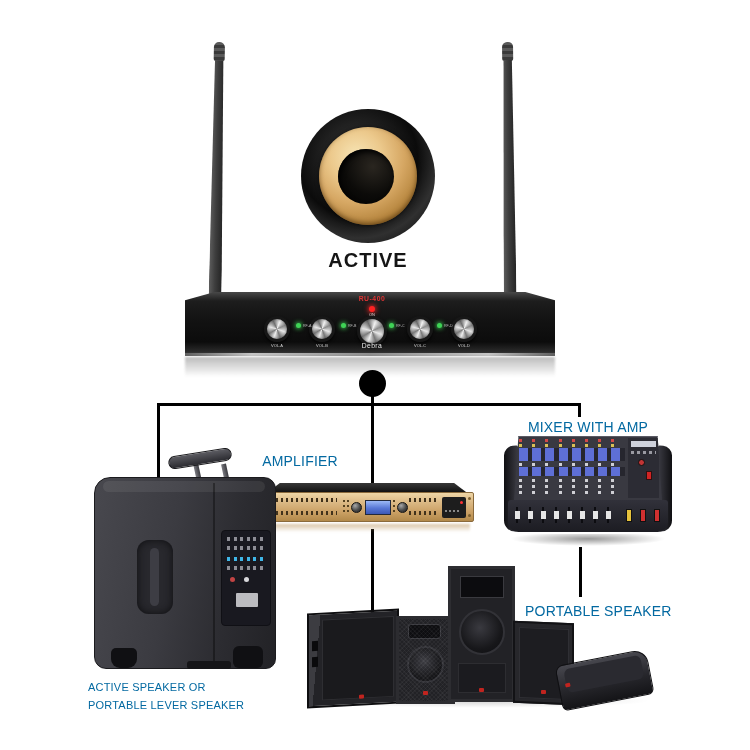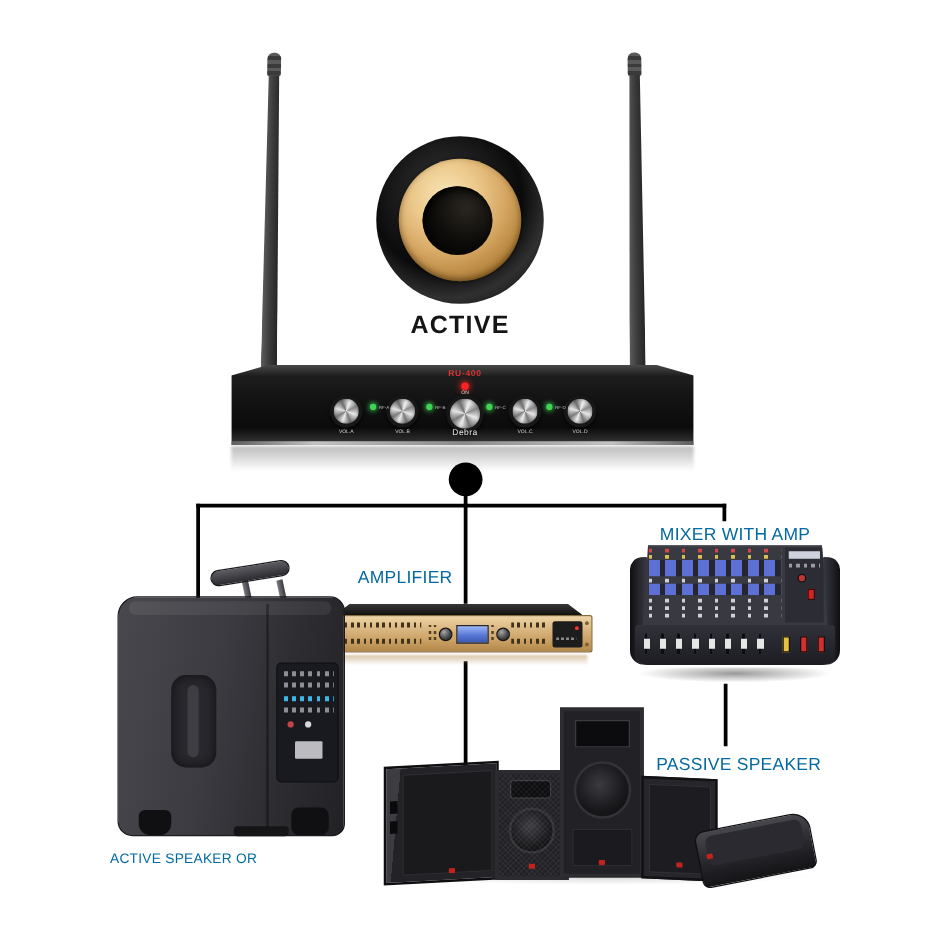--- a/index.html
+++ b/index.html
@@ -160,21 +160,21 @@
   #ps-4 { position:absolute; left:513px; top:622px; width:61px; height:82px; transform:skewY(2.5deg);
     background:#27272b; border:2px solid #121215; }
   #ps-4-grille { position:absolute; left:4px; top:4px; width:50px; height:71px; background:#1d1d21; border:1px solid #2f2f34; }
   #ps-wedge { position:absolute; left:558px; top:650px; width:98px; height:58px; }
   #ps-wedge-body { position:absolute; left:0; top:7px; width:93px; height:46px; transform:rotate(-11deg);
     background:linear-gradient(180deg,#47474e 0%,#27272c 55%,#141417 100%);
     border:1px solid #101013; border-radius:8px 14px 6px 6px; }
   #ps-wedge-face { position:absolute; left:7px; top:4px; width:78px; height:24px; border-radius:6px; background:#2a2a30; }
 
   
-  #lbl-amp { left:238px; top:453px; width:124px; text-align:right; }
+  #lbl-amp { left:238px; top:453px; width:124px; text-align:center; }
   #lbl-mixer { left:523px; top:419px; width:130px; text-align:center; }
   #lbl-passive { left:525px; top:603px; }
   #lbl-active { left:88px; top:679px; line-height:17.5px; font-size:11px; }
 </style>
 </head>
 <body>
 
 <div class="canvas">
 
   <div id="port">
@@ -226,23 +226,24 @@
   <div class="line" style="left:371px; top:393px; width:3px; height:12px;"></div>
   <div class="line" style="left:157px; top:403px; width:424px; height:3px;"></div>
   <div class="line" style="left:157px; top:403px; width:3px; height:78px;"></div>
   <div class="line" style="left:371px; top:403px; width:3px; height:80px;"></div>
   <div class="line" style="left:578px; top:403px; width:3px; height:14px;"></div>
   <div class="line" style="left:371px; top:529px; width:3px; height:86px;"></div>
   <div class="line" style="left:579px; top:547px; width:3px; height:50px;"></div>
 
   <div class="lbl" id="lbl-amp">AMPLIFIER</div>
   <div class="lbl" id="lbl-mixer">MIXER WITH AMP</div>
-  <div class="lbl" id="lbl-passive">PASSIVE SPEAKER</div>
+  <div class="lbl" id="lbl-passive">PORTABLE SPEAKER</div>
   <div class="lbl" id="lbl-active">
     <div>ACTIVE SPEAKER OR</div>
+    <div>PORTABLE LEVER SPEAKER</div>
   </div>
 
   <div id="amp">
     <div id="amp-top"></div>
     <div id="amp-face">
       <div class="screw" style="left:2px; top:4px;"></div>
       <div class="screw" style="left:2px; top:21px;"></div>
       <div class="screw" style="left:207px; top:4px;"></div>
       <div class="screw" style="left:207px; top:21px;"></div>
       <div class="vent" style="left:10px; top:5px; width:66px;"></div>

